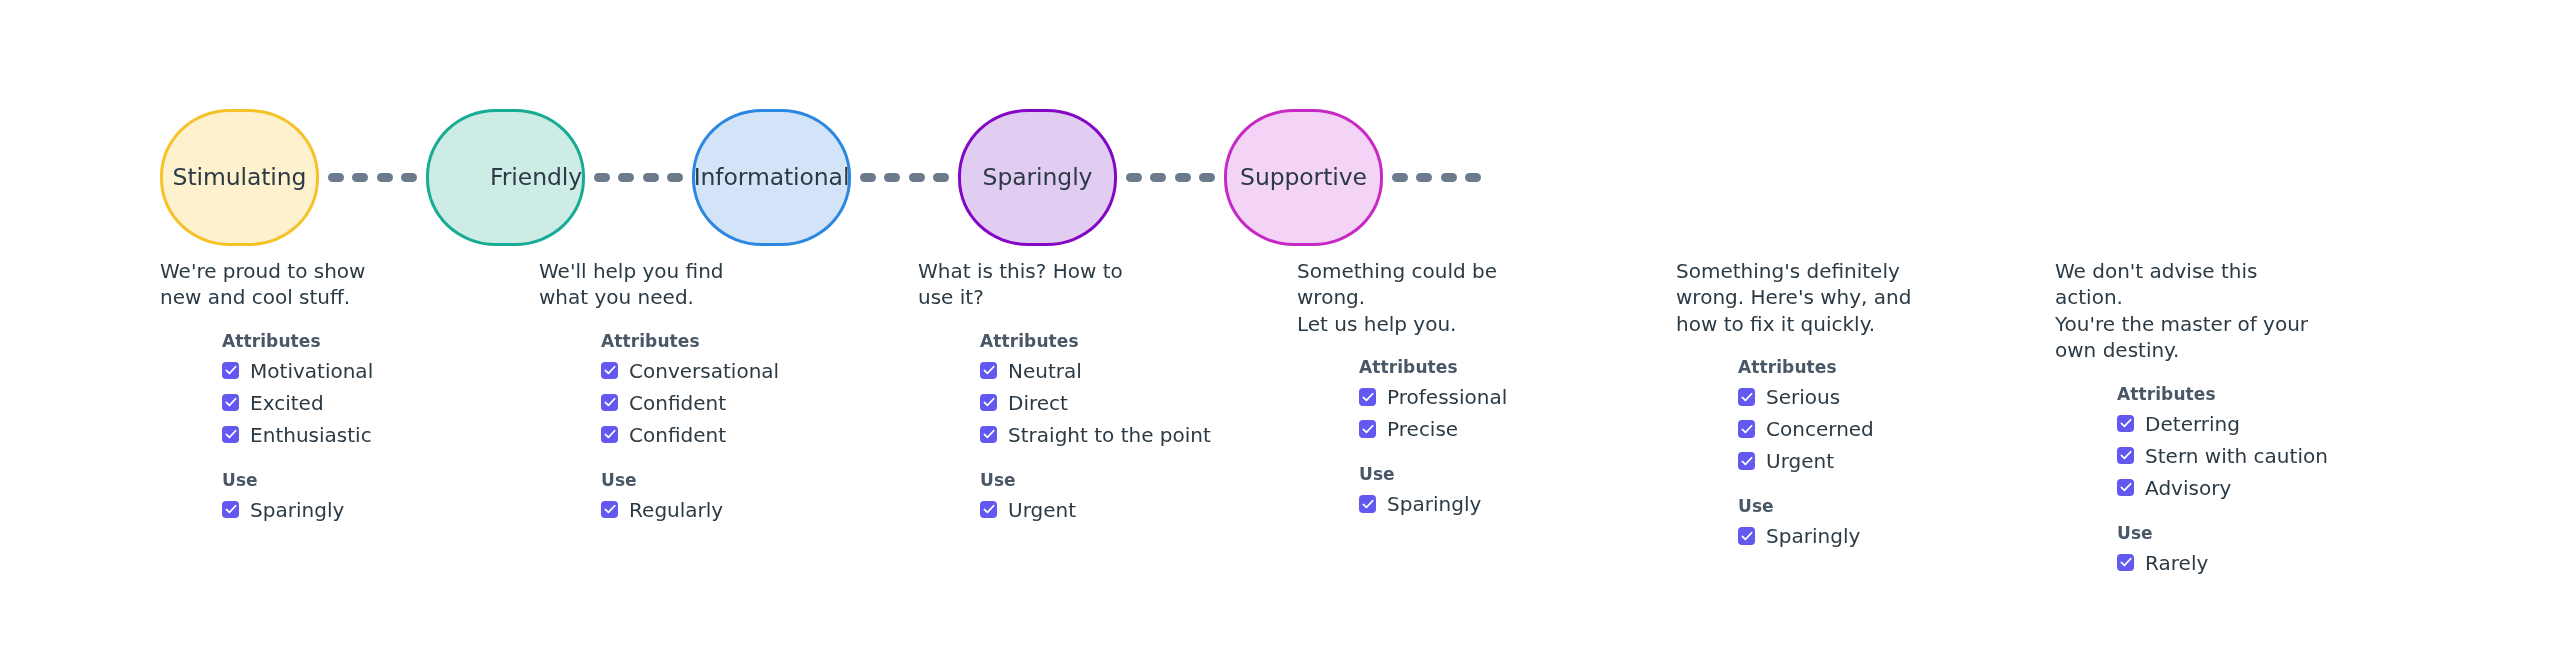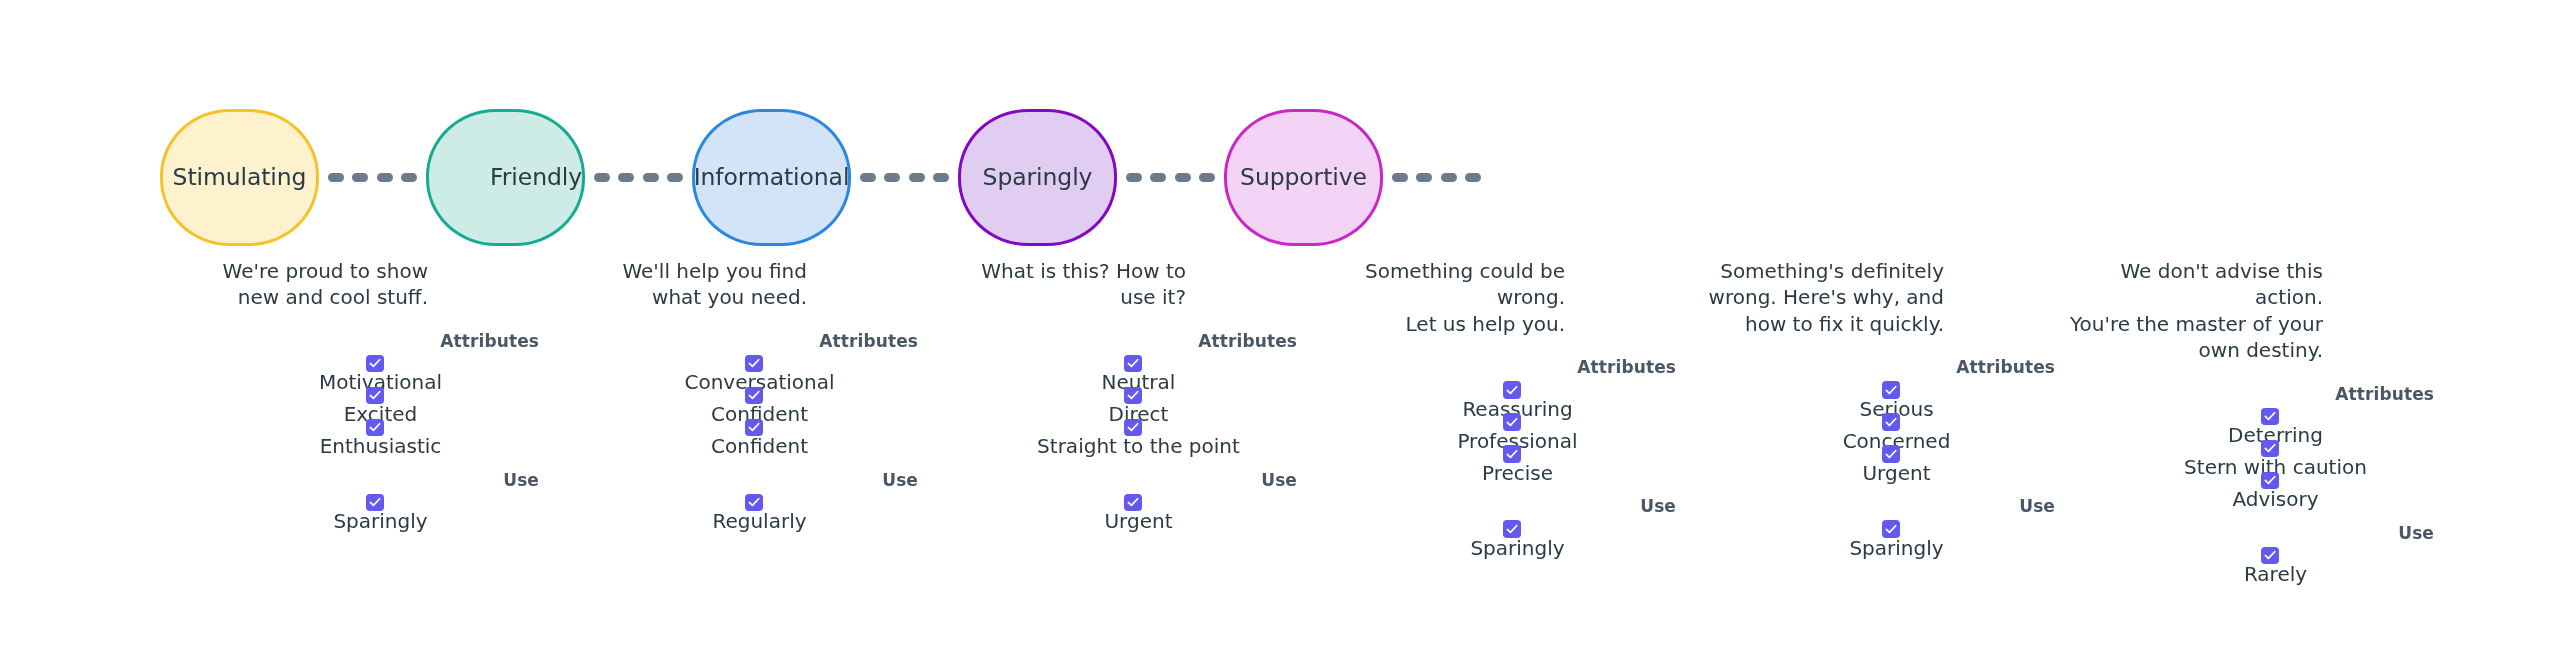--- a/index.html
+++ b/index.html
@@ -83,21 +83,20 @@
     left: 160px;
     width: 2274px;
     display: flex;
     flex-direction: row;
   }
 
   .column {
     width: 379px;
     flex: 0 0 379px;
     position: relative;
-    text-align: right;
   }
 
   .desc {
     font-size: 20px;
     line-height: 1.32;
     color: #2b3a44;
     width: 268px;
     font-family: "DejaVu Sans", sans-serif;
     white-space: pre-line;
   }
@@ -107,26 +106,25 @@
     margin-left: 62px;
   }
 
   .sec-title {
     font-size: 17px;
     font-weight: bold;
     color: #4a5767;
     letter-spacing: 0.1px;
     margin-bottom: 4px;
     font-family: "DejaVu Sans", sans-serif;
-    margin-left: 39px;
   }
 
   .check-row {
     display: flex;
-    flex-direction: column;
+    flex-direction: row;
     align-items: center;
     height: 32px;
   }
 
   .checkbox {
     width: 17.4px;
     height: 17.4px;
     border-radius: 4px;
     background: #6358f0;
     flex: 0 0 17.4px;
@@ -347,28 +345,20 @@
         <div class="desc">Something could be wrong.
 Let us help you.</div>
         <div class="sections">
           <div class="sec-title">Attributes</div>
           <div class="check-row">
             <span class="checkbox" style="background: rgb(99, 88, 240);">
               <svg viewBox="0 0 18 16">
                 <path d="M2 8.2 L6.6 12.6 L16 2.6" fill="none" stroke="#ffffff" stroke-width="2.6" stroke-linecap="round" stroke-linejoin="round"></path>
               </svg>
             </span>
-            <span class="check-label">Reassuring</span>
-          </div>
-          <div class="check-row">
-            <span class="checkbox" style="background: rgb(99, 88, 240);">
-              <svg viewBox="0 0 18 16">
-                <path d="M2 8.2 L6.6 12.6 L16 2.6" fill="none" stroke="#ffffff" stroke-width="2.6" stroke-linecap="round" stroke-linejoin="round"></path>
-              </svg>
-            </span>
             <span class="check-label">Professional</span>
           </div>
           <div class="check-row">
             <span class="checkbox" style="background: rgb(99, 88, 240);">
               <svg viewBox="0 0 18 16">
                 <path d="M2 8.2 L6.6 12.6 L16 2.6" fill="none" stroke="#ffffff" stroke-width="2.6" stroke-linecap="round" stroke-linejoin="round"></path>
               </svg>
             </span>
             <span class="check-label">Precise</span>
           </div>

